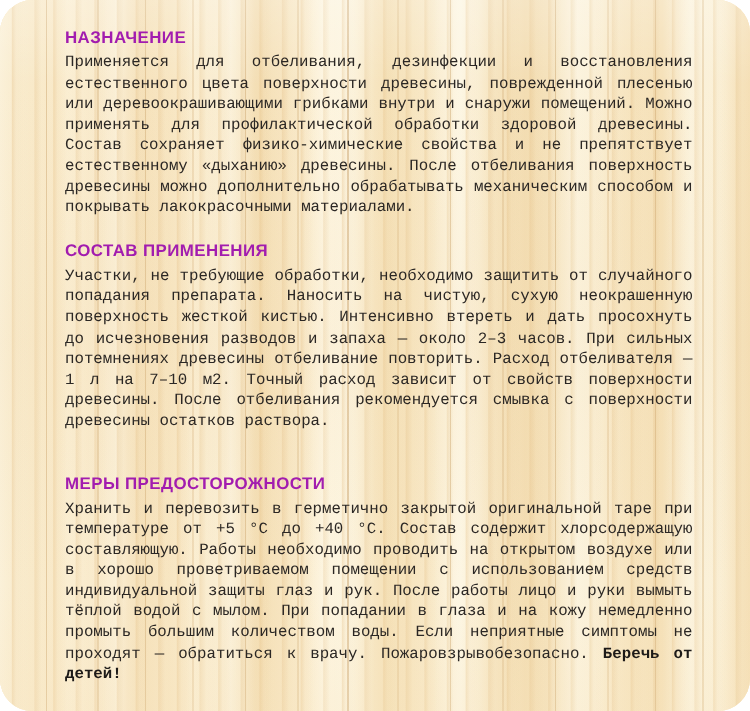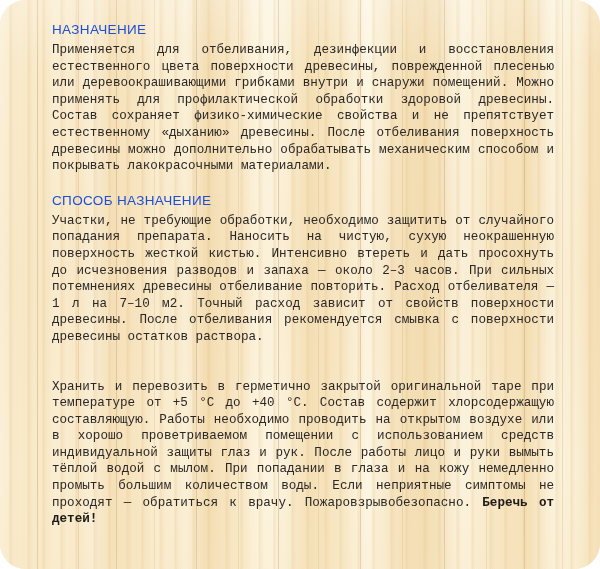--- a/index.html
+++ b/index.html
@@ -102,23 +102,23 @@
   
   .content {
     position: absolute;
     left: 52px;
     top: 22px;
     width: 502px;
   }
   h2.section-title {
     margin: 0 0 5px 0;
     font-size: 13.5px;
-    font-weight: normal;
+    font-weight: bold;
     letter-spacing: 0.35px;
-    color: #1d4ed8;
+    color: #a21caf;
     font-family: "Liberation Sans", sans-serif;
   }
   p.body-text {
     margin: 0;
     font-size: 12.6px;
     line-height: 16.6px;
     color: #2b2724;
     text-align: justify;
     text-justify: inter-word;
     font-family: Liberation Mono, monospace;
@@ -142,28 +142,29 @@
   <div class="content">
 
     <section>
       <h2 class="section-title">НАЗНАЧЕНИЕ</h2>
       <p class="body-text">Применяется для отбеливания, дезинфекции и восстановления естественного цвета поверхности древесины, поврежденной плесенью или деревоокрашивающими грибками внутри и снаружи помещений. Можно применять для профилактической обработки здоровой древесины. Состав сохраняет физико-химические свойства и не препятствует естественному «дыханию» древесины. После отбеливания поверхность древесины можно дополнительно обрабатывать механическим способом и покрывать лакокрасочными материалами.</p>
     </section>
 
     <div class="gap-section"></div>
 
     <section>
-      <h2 class="section-title">СПОСОБ НАЗНАЧЕНИЕ</h2>
+      <h2 class="section-title">СОСТАВ ПРИМЕНЕНИЯ</h2>
       <p class="body-text">Участки, не требующие обработки, необходимо защитить от случайного попадания препарата. Наносить на чистую, сухую неокрашенную поверхность жесткой кистью. Интенсивно втереть и дать просохнуть до исчезновения разводов и запаха — около 2–3 часов. При сильных потемнениях древесины отбеливание повторить. Расход отбеливателя — 1 л на 7–10 м2. Точный расход зависит от свойств поверхности древесины. После отбеливания рекомендуется смывка с поверхности древесины остатков раствора.</p>
       <div class="gap-para"></div>
     </section>
 
     <div class="gap-section"></div>
 
     <section>
+      <h2 class="section-title">МЕРЫ ПРЕДОСТОРОЖНОСТИ</h2>
       <p class="body-text"><span>Хранить и перевозить в герметично закрытой оригинальной таре при температуре от +5 °С до +40 °С. Состав содержит хлорсодержащую составляющую. Работы необходимо проводить на открытом воздухе или в хорошо проветриваемом помещении с использованием средств индивидуальной защиты глаз и рук. После работы лицо и руки вымыть тёплой водой с мылом. При попадании в глаза и на кожу немедленно промыть большим количеством воды. Если неприятные симптомы не проходят — обратиться к врачу. Пожаровзрывобезопасно. </span><b class="strong">Беречь от детей!</b></p>
     </section>
 
     <div class="gap-section"></div>
 
 
   </div>
 </div>
 
 </body></html>

